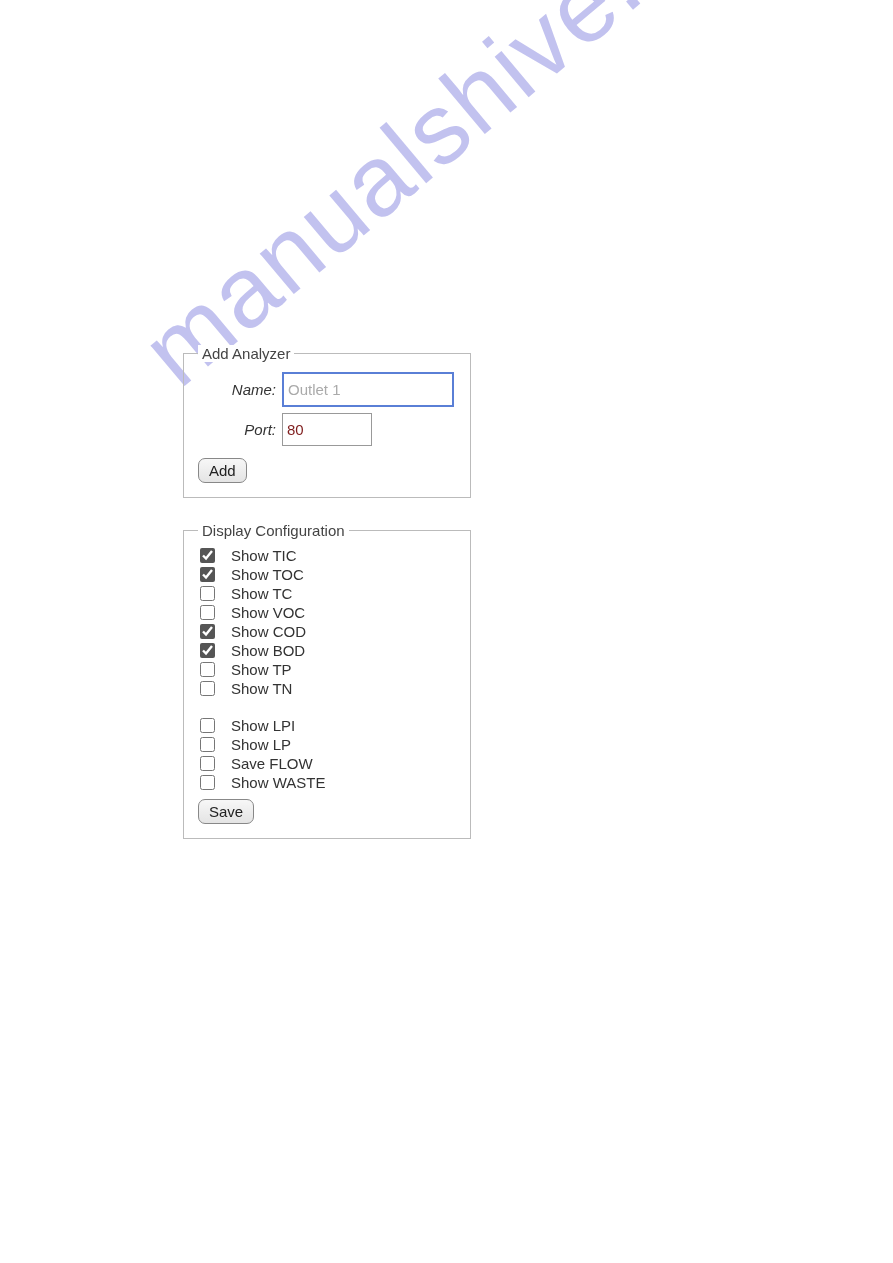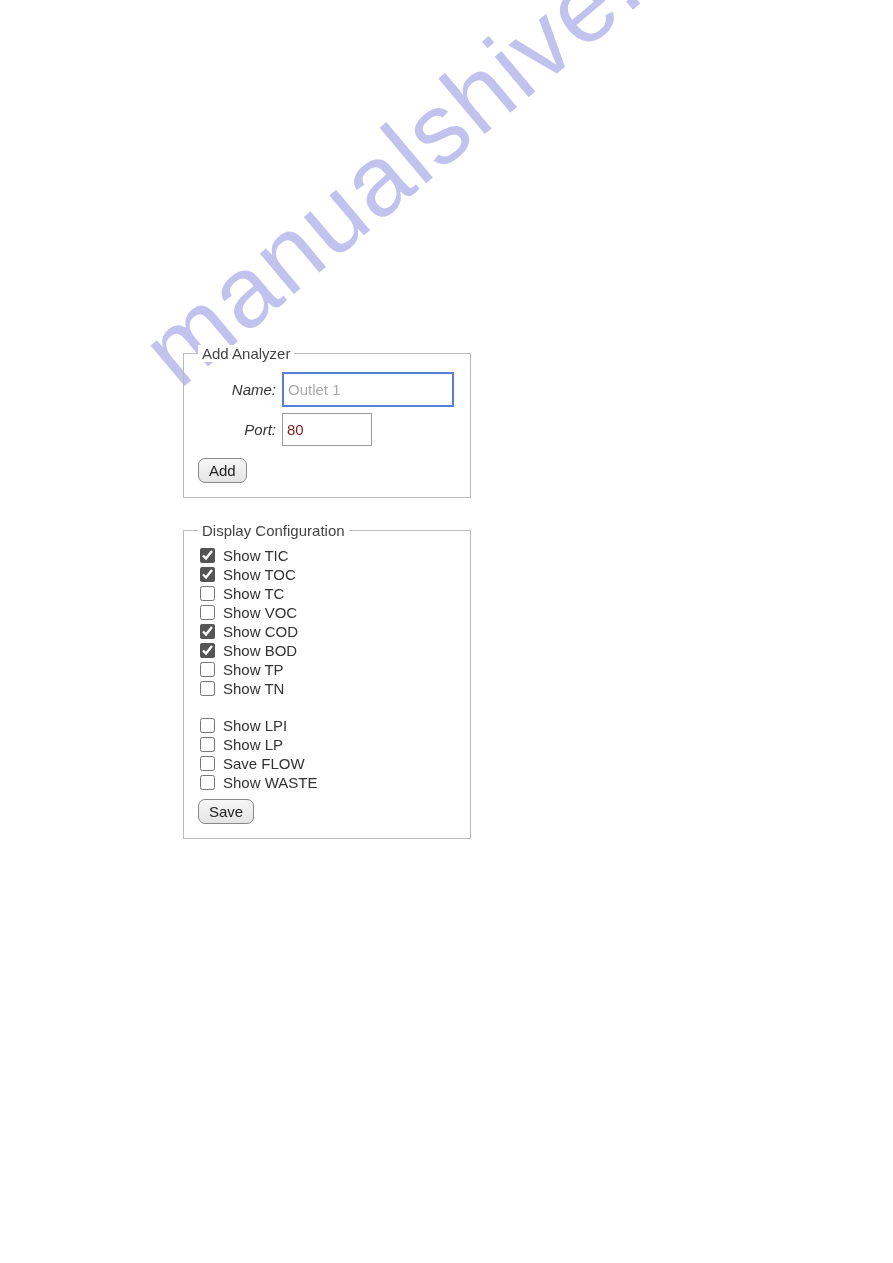--- a/index.html
+++ b/index.html
@@ -82,20 +82,21 @@
     cursor: pointer;
     color: #222;
     margin-top: 6px;
   }
   .chk-row {
     display: flex;
     align-items: center;
     margin-bottom: 2px;
     font-size: 15px;
     color: #333;
+    gap: 8px;
   }
   .chk-row input[type="checkbox"] {
     width: 15px;
     height: 15px;
     margin: 0 8px 0 2px;
     accent-color: #555;
   }
   .gap { height: 18px; }
   .watermark {
     position: absolute;

